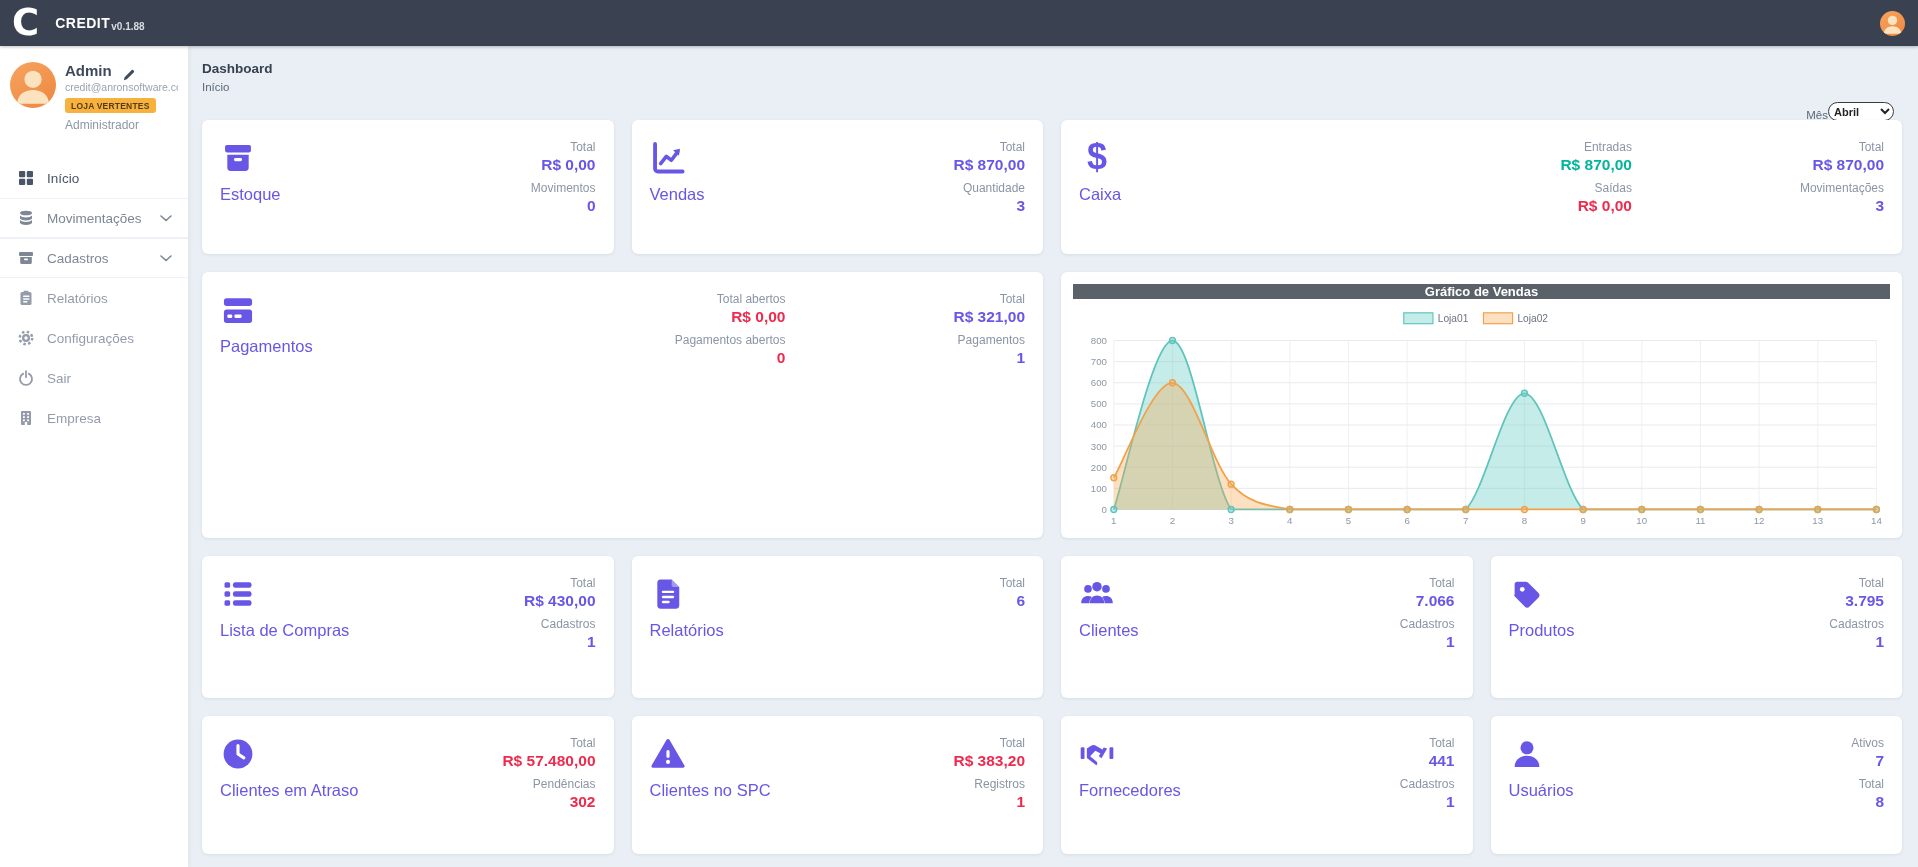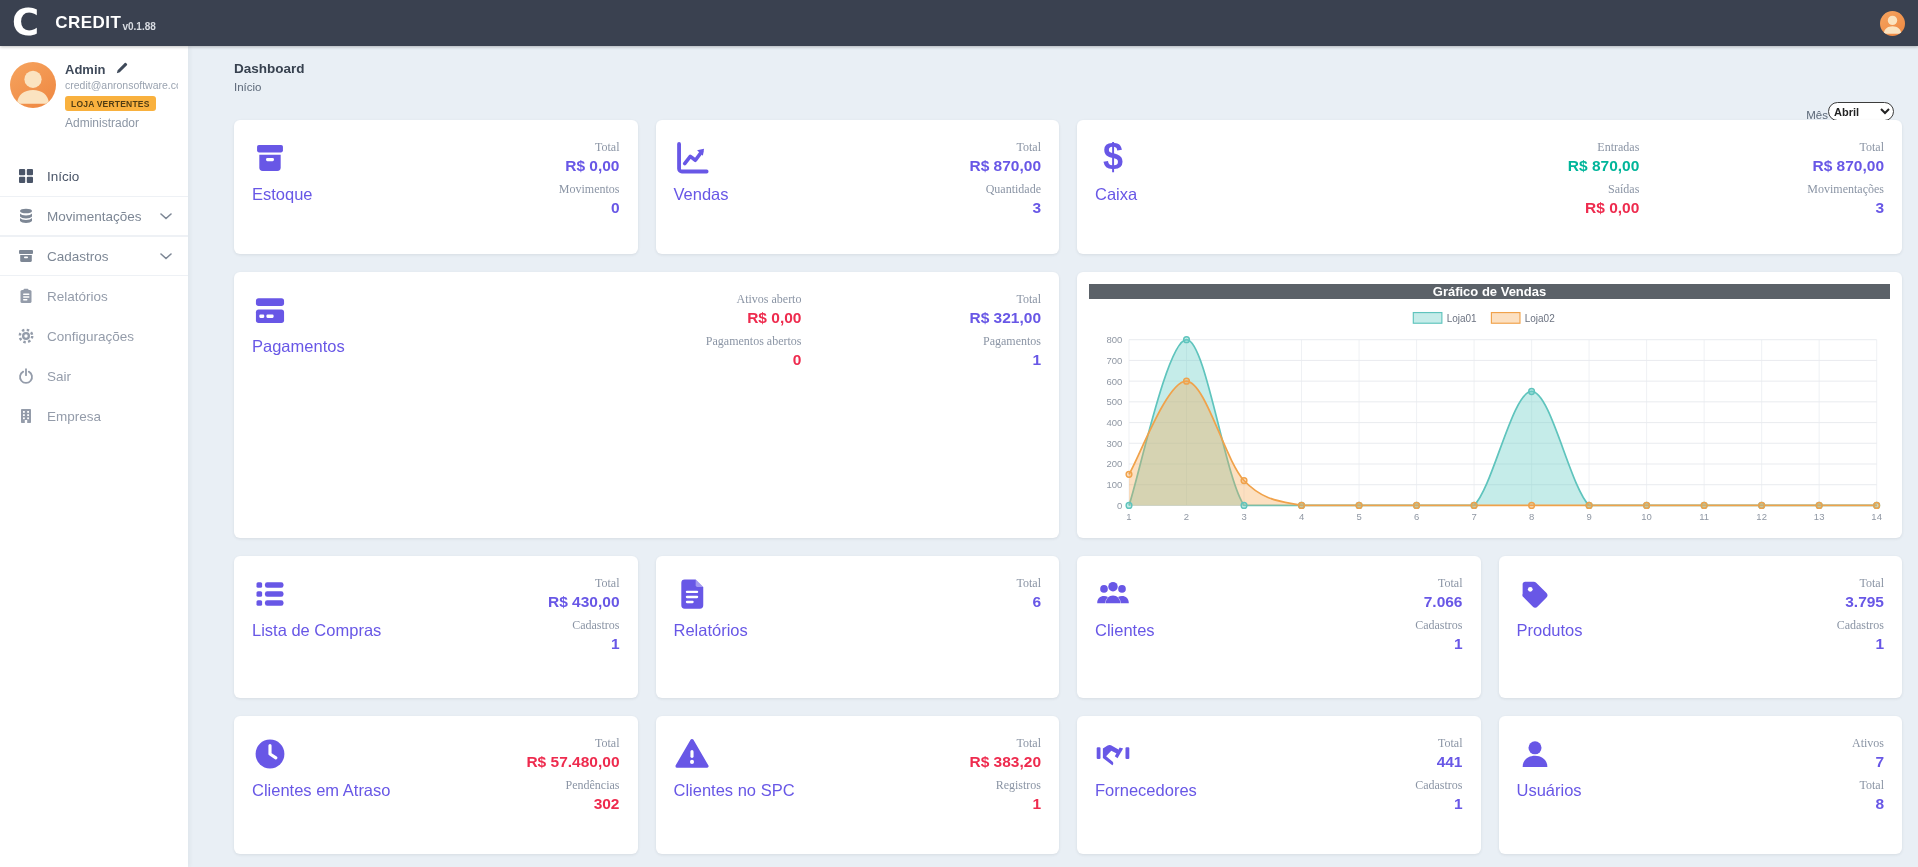--- a/index.html
+++ b/index.html
@@ -3,70 +3,70 @@
 <meta charset="utf-8">
 <style>
   * { box-sizing: border-box; margin: 0; padding: 0; }
   html,body { width:1918px; height:867px; overflow:hidden; }
   body { font-family:"Liberation Sans", sans-serif; background:#e9eff5; color:#3c4858; }
 
   
   .topbar { position:fixed; top:0; left:0; width:100%; height:46px; background:#3a4150;
             display:flex; align-items:center; z-index:20; box-shadow:0 1px 3px rgba(0,0,0,.25); }
   .logo-c { color:#fff; font-size:37px; font-weight:bold; line-height:46px; margin-left:12px; font-family:"DejaVu Sans",sans-serif; }
-  .logo-text { color:#fff; font-size:17px; font-weight:bold; letter-spacing:.5px; margin-left:16px; }
+  .logo-text { color:#fff; font-size:14px; font-weight:bold; letter-spacing:.5px; margin-left:16px; }
   .logo-ver { color:#d8dce2; font-size:10px; font-weight:bold; margin-left:1px; margin-top:7px; }
   .topbar-avatar { margin-left:auto; margin-right:13px; width:25px; height:25px; border-radius:50%;
                    background:linear-gradient(145deg,#f6a45f,#ee8640); overflow:hidden; cursor:pointer; }
   .topbar-avatar svg, .profile-avatar svg { width:100%; height:100%; display:block; }
 
   
   .sidebar { position:fixed; top:46px; left:0; width:188px; height:calc(100% - 46px);
              background:#fff; box-shadow:2px 0 4px rgba(40,50,60,.05); z-index:10; }
   .profile { padding:16px 10px 10px 10px; display:flex; }
   .profile-avatar { width:46px; height:46px; border-radius:50%; flex:0 0 46px;
                     background:linear-gradient(145deg,#f6a45f,#ee8640); overflow:hidden; }
   .profile-info { margin-left:9px; min-width:0; }
-  .profile-name { font-size:13px; font-weight:bold; color:#3f4a5a; display:flex; align-items:flex-start; gap:11px; }
+  .profile-name { font-size:15px; font-weight:bold; color:#3f4a5a; display:flex; align-items:flex-end; gap:11px; }
   .profile-name .edit { width:12px; height:12px; cursor:pointer; display:inline-block; }
   .profile-email { font-size:10.5px; color:#9aa3b0; margin-top:2px; white-space:nowrap; overflow:hidden; max-width:118px; }
   .profile-badge { display:inline-block; background:#f9b13e; color:#503d14; font-size:8.5px; font-weight:bold;
                    padding:2.5px 6px; border-radius:3px; margin-top:5px; letter-spacing:.2px; }
   .profile-role { font-size:12px; color:#8d97a5; margin-top:5px; }
   .menu { margin-top:16px; }
   .menu-item { height:40px; display:flex; align-items:center; padding:0 16px 0 18px; gap:13px;
                font-size:13.5px; color:#949caa; cursor:pointer; }
   .menu-item svg.mi { width:16px; height:16px; flex:0 0 16px; }
   .menu-item.dark { color:#4a5568; }
   .menu-item.bordered { border-top:1px solid #eef1f5; border-bottom:1px solid #eef1f5; color:#7d8795; }
   .menu-item .chev { margin-left:auto; width:12px; height:7px; }
 
   
-  .main { position:absolute; top:46px; left:188px; right:0; bottom:0;margin-left:32px; }
+  .main { position:absolute; top:46px; left:188px; right:0; bottom:0; }
   .page-head { padding:15px 0 0 14px; }
   .page-title { font-size:13.5px; font-weight:bold; color:#37414f; }
   .breadcrumb { font-size:11.5px; color:#5c6878; margin-top:5px; }
   .month-row { position:absolute; top:56px; right:24px; display:flex; align-items:flex-end; }
   .month-label { font-size:11.5px; color:#5c6878; }
   .month-select { width:66px; height:19px; font-size:11px; font-weight:bold; color:#222;
                   border:1.6px solid #3c3c3c; border-radius:10px; background:#fff; padding:0 1px; }
 
   
   .grid { position:absolute; left:14px; right:16px; top:74px;
           display:grid; grid-template-columns:repeat(4,1fr); grid-template-rows:134px 266px 142px 138px; gap:18px; }
   .card { background:#fff; border-radius:6px; box-shadow:0 1px 3px rgba(50,60,70,.10);
           padding:20px 18px; display:flex; align-items:flex-start; cursor:pointer; }
   .card.span2 { grid-column:span 2; }
   .card-left { display:flex; flex-direction:column; }
   .card-icon { width:36px; height:36px; color:#6857e6; }
   .card-icon svg { width:36px; height:36px; display:block; }
   .card-title { margin-top:9px; font-size:16.5px; font-weight:500; color:#6857e6; white-space:nowrap; }
   .stats { margin-left:auto; display:flex; gap:168px; }
   .stat-group { display:flex; flex-direction:column; align-items:flex-end; }
-  .stat-label { font-size:12px; color:#8b95a5; margin-top:7px;font-family:Liberation Serif, serif; }
+  .stat-label { font-size:12px; color:#8b95a5; margin-top:7px; }
   .stat-group .stat-label:first-child { margin-top:0; }
   .stat-value { font-size:15.5px; font-weight:bold; margin-top:2px; }
   .v-purple { color:#6857e6; } .v-red { color:#ee2b4e; } .v-green { color:#00b59a; }
 
   
   .card.chart-card { padding:12px; flex-direction:column; overflow:hidden; cursor:default; }
   .chart-header { width:100%; height:27px; background:#5b6168; color:#fff; font-size:13px; font-weight:bold;
                   display:flex; align-items:center; justify-content:center; }
   .chart-body { flex:1; width:100%; }
 </style>
@@ -263,21 +263,21 @@
               <rect x="3.5" y="5.5" width="25" height="7" rx="2.4"></rect>
               <rect x="3.5" y="15.5" width="25" height="12" rx="2.4"></rect>
               <rect x="6.5" y="20" width="4.4" height="3" rx="1" fill="#fff"></rect>
               <rect x="12.8" y="20" width="6.4" height="3" rx="1" fill="#fff"></rect>
             </svg>
           </span>
           <span class="card-title">Pagamentos</span>
         </div>
         <div class="stats">
           <div class="stat-group">
-            <div class="stat-label">Ativos aberto</div>
+            <div class="stat-label">Total abertos</div>
             <div class="stat-value v-red">R$ 0,00</div>
             <div class="stat-label">Pagamentos abertos</div>
             <div class="stat-value v-red">0</div>
           </div>
           <div class="stat-group">
             <div class="stat-label">Total</div>
             <div class="stat-value v-purple">R$ 321,00</div>
             <div class="stat-label">Pagamentos</div>
             <div class="stat-value v-purple">1</div>
           </div>

